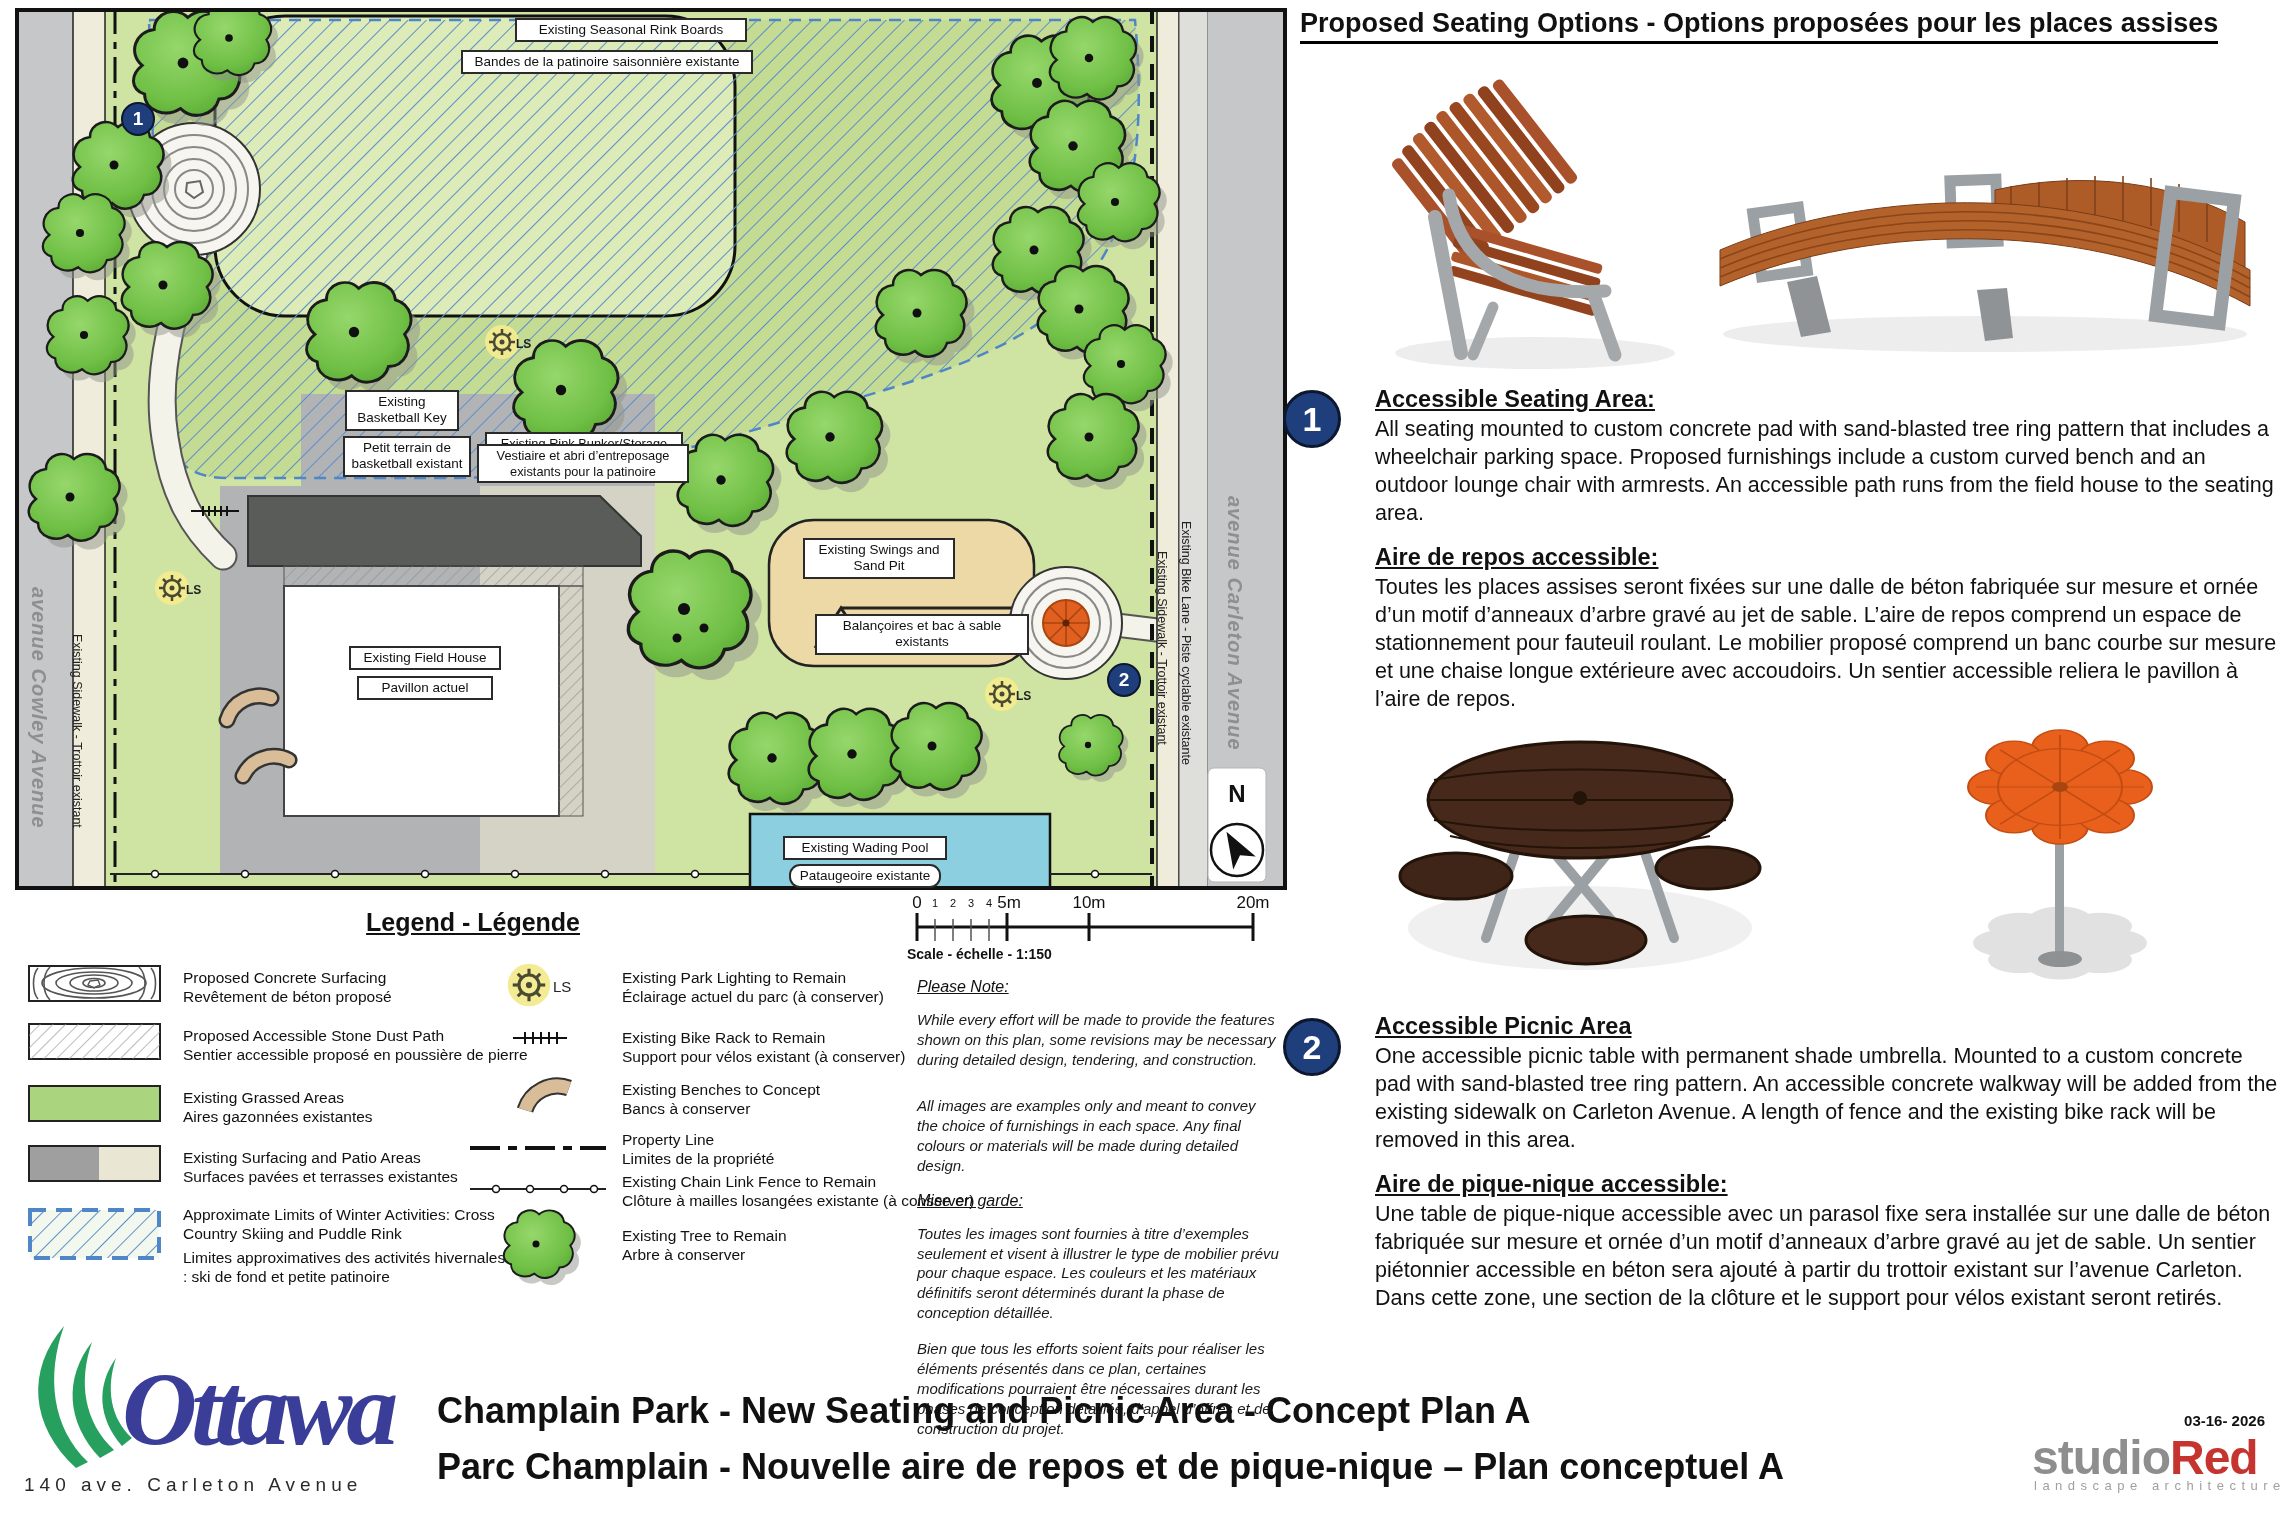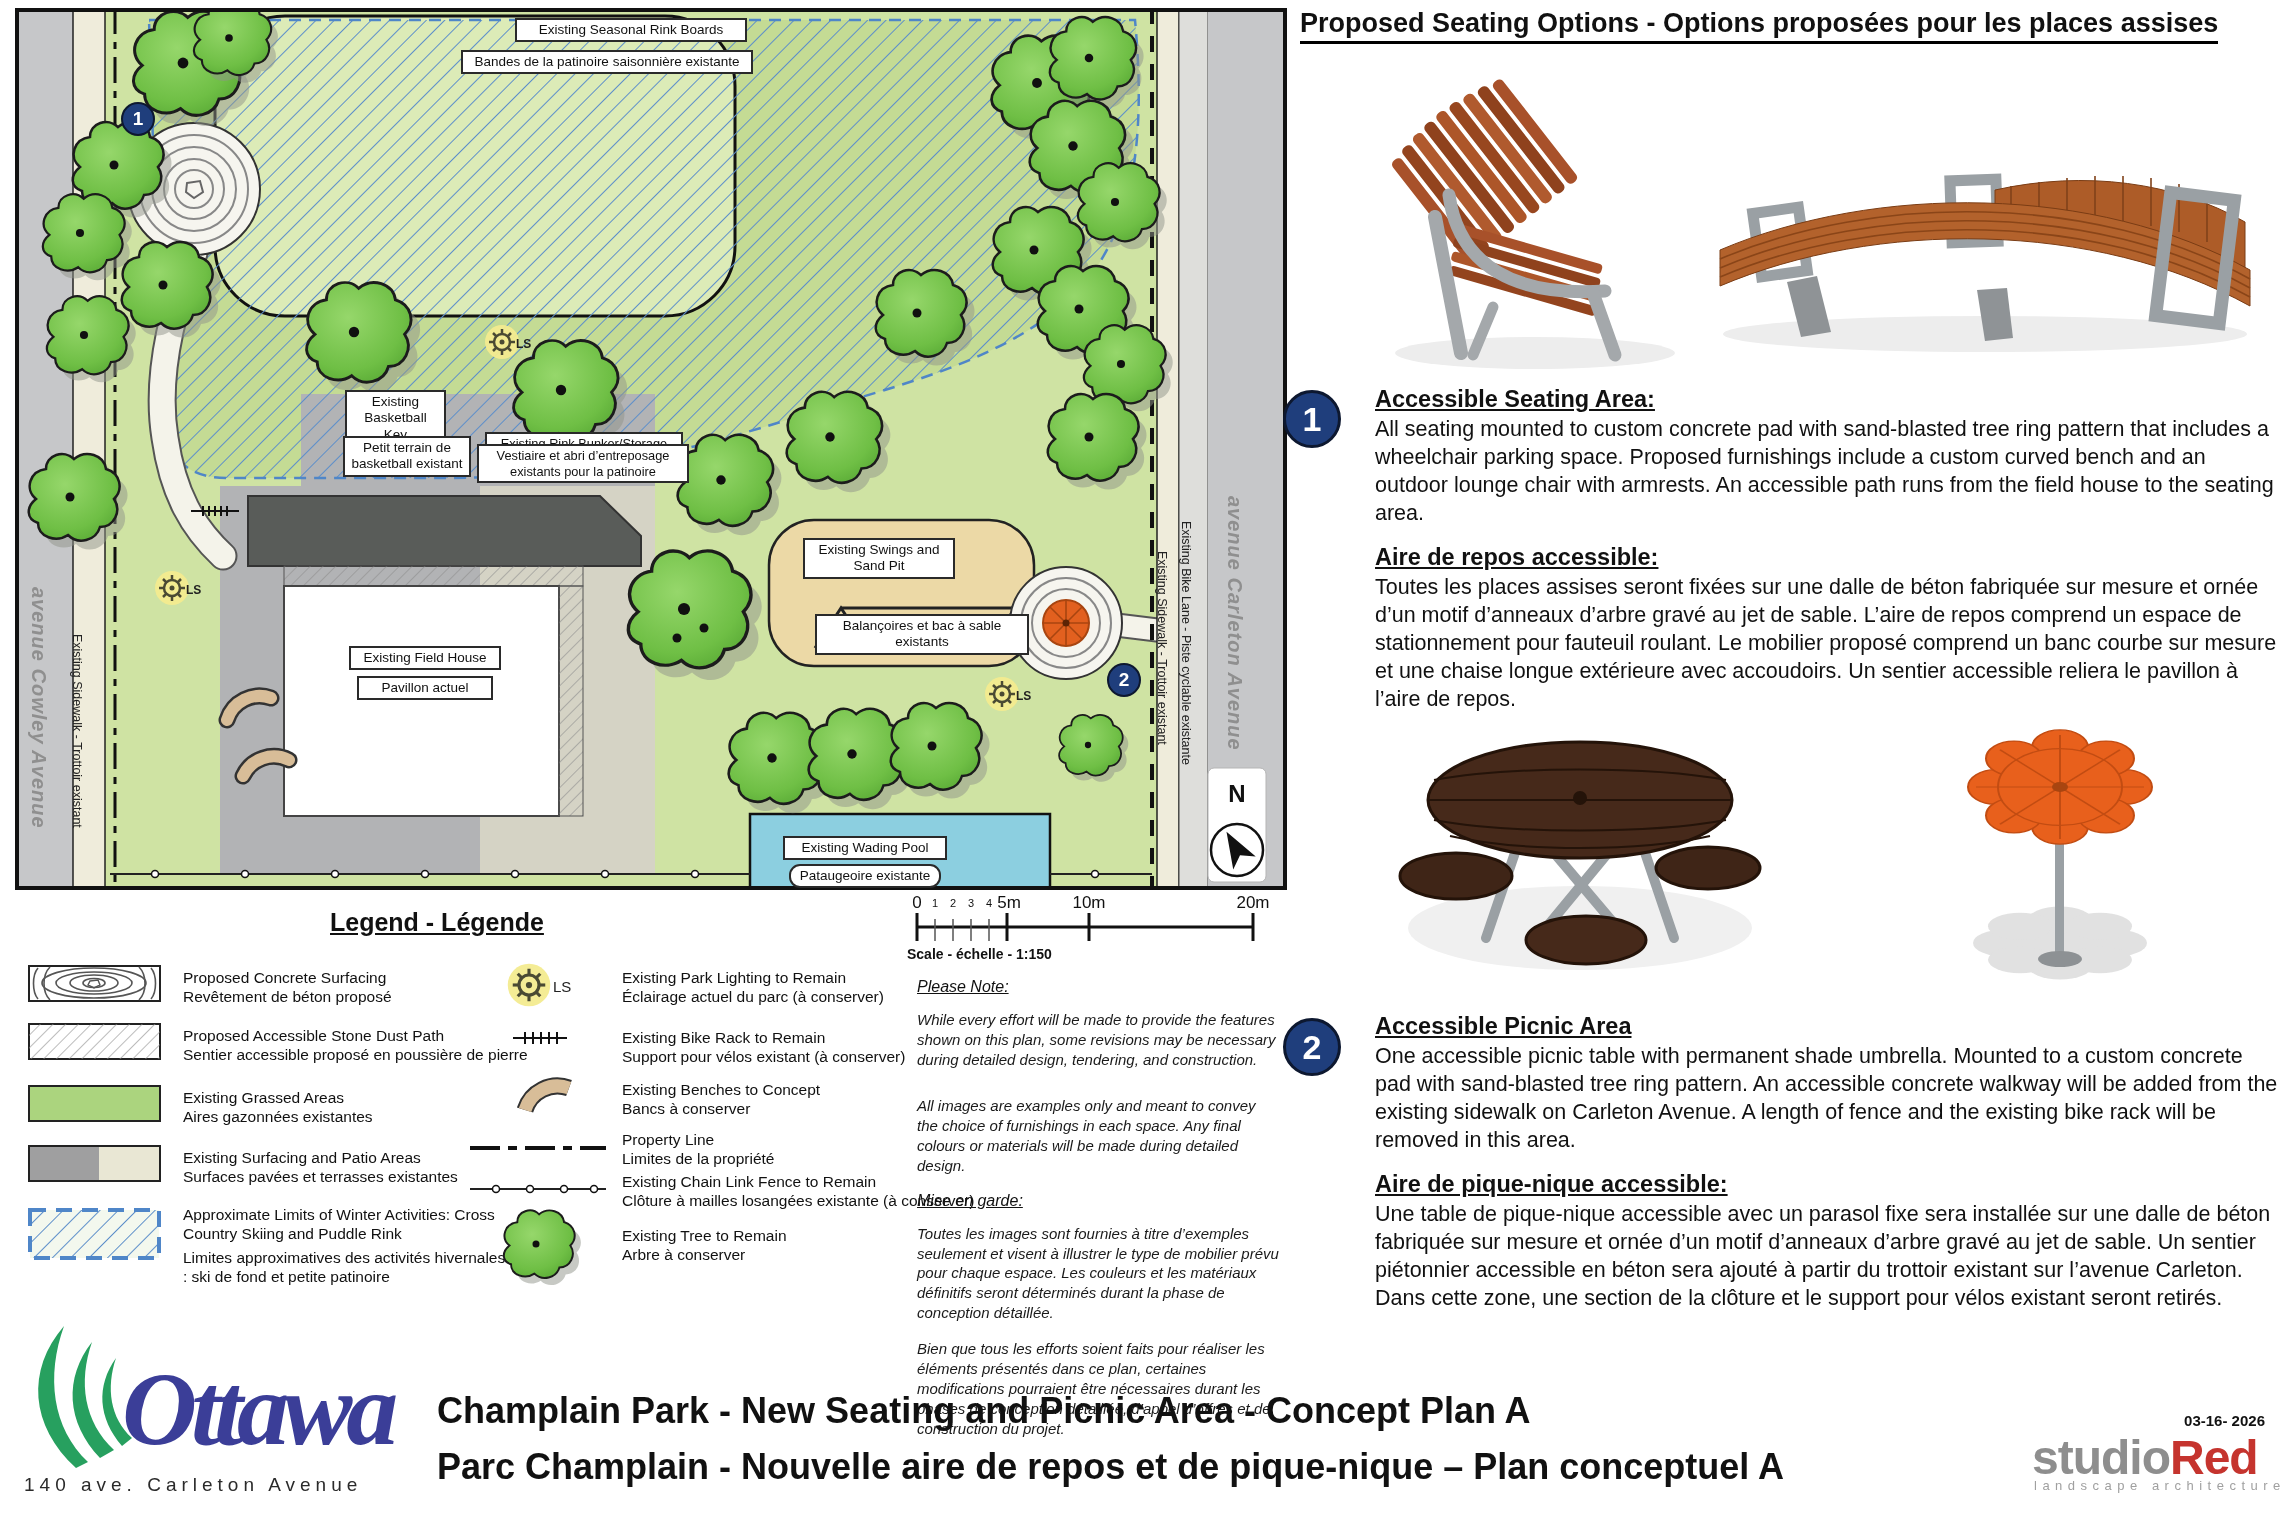--- a/index.html
+++ b/index.html
@@ -14,21 +14,21 @@
   .street{font-style:italic;font-weight:bold;font-size:20px;color:#8f8f8f;letter-spacing:1px;}
   .walk{font-size:12.5px;color:#222;}
   .marker{position:absolute;background:#1f3e7c;border:3px solid #0d1830;border-radius:50%;
           color:#fff;display:flex;align-items:center;justify-content:center;font-weight:bold;box-sizing:border-box;}
   
   .panel-title{position:absolute;left:1300px;top:8px;width:960px;font-size:27px;font-weight:bold;}
   .panel-title span{border-bottom:3px solid #000;padding-bottom:3px;}
   .sechead{font-weight:bold;text-decoration:underline;font-size:23.5px;margin:0 0 3px 0;}
   .secbody{font-size:21.5px;line-height:1.3;margin:0 0 16px 0;}
   
-  .leg-title{position:absolute;left:330px;top:908px;width:250px;text-align:left;
+  .leg-title{position:absolute;left:330px;top:908px;width:250px;text-align:right;
              font-size:25px;font-weight:bold;text-decoration:underline;}
   .legtext{position:absolute;font-size:15.5px;line-height:1.25;color:#111;}
   .swatch{position:absolute;left:28px;width:133px;box-sizing:border-box;}
   
   .noteshead{font-style:italic;text-decoration:underline;font-size:16px;margin:0 0 14px 0;}
   .notesp{font-style:italic;font-size:15px;line-height:1.33;margin:0 0 16px 0;color:#1a1a1a;}
   
   .ftitle{position:absolute;left:437px;font-size:36px;font-weight:bold;white-space:nowrap;}
   .addr{position:absolute;left:24px;top:1474px;font-size:19px;letter-spacing:5px;color:#2a2a2a;white-space:nowrap;}
   .date{position:absolute;left:2145px;top:1412px;width:120px;text-align:right;font-weight:bold;font-size:15px;}
@@ -231,21 +231,21 @@
             <polygon points="0,-21 13,15 0,6 -13,15" fill="#111"></polygon>
           </g>
       </g>
 
       <rect x="2" y="2" width="1268" height="878" fill="none" stroke="#111" stroke-width="4"></rect>
     </svg>
 
     
     <div class="maplabel" style="left:500px;top:10px;width:232px;">Existing Seasonal Rink Boards</div>
     <div class="maplabel" style="left:446px;top:42px;width:292px;">Bandes de la patinoire saisonnière existante</div>
-    <div class="maplabel" style="left:330px;top:382px;width:101px;">Existing Basketball Key</div>
+    <div class="maplabel" style="left:330px;top:382px;width:114px;">Existing Basketball Key</div>
     <div class="maplabel" style="left:328px;top:428px;width:128px;">Petit terrain de basketball existant</div>
     <div class="maplabel" style="left:470px;top:424px;width:198px;font-size:12.8px;">Existing Rink Bunker/Storage</div>
     <div class="maplabel" style="left:462px;top:436px;width:212px;font-size:12.8px;">Vestiaire et abri d’entreposage existants pour la patinoire</div>
     <div class="maplabel" style="left:334px;top:638px;width:152px;">Existing Field House</div>
     <div class="maplabel" style="left:342px;top:668px;width:136px;">Pavillon actuel</div>
     <div class="maplabel" style="left:788px;top:530px;width:152px;">Existing Swings and Sand Pit</div>
     <div class="maplabel" style="left:800px;top:606px;width:214px;">Balançoires et bac à sable existants</div>
     <div class="maplabel" style="left:768px;top:828px;width:164px;">Existing Wading Pool</div>
     <div class="maplabel" style="left:774px;top:856px;width:152px;border-radius:11px;">Pataugeoire existante</div>
 

